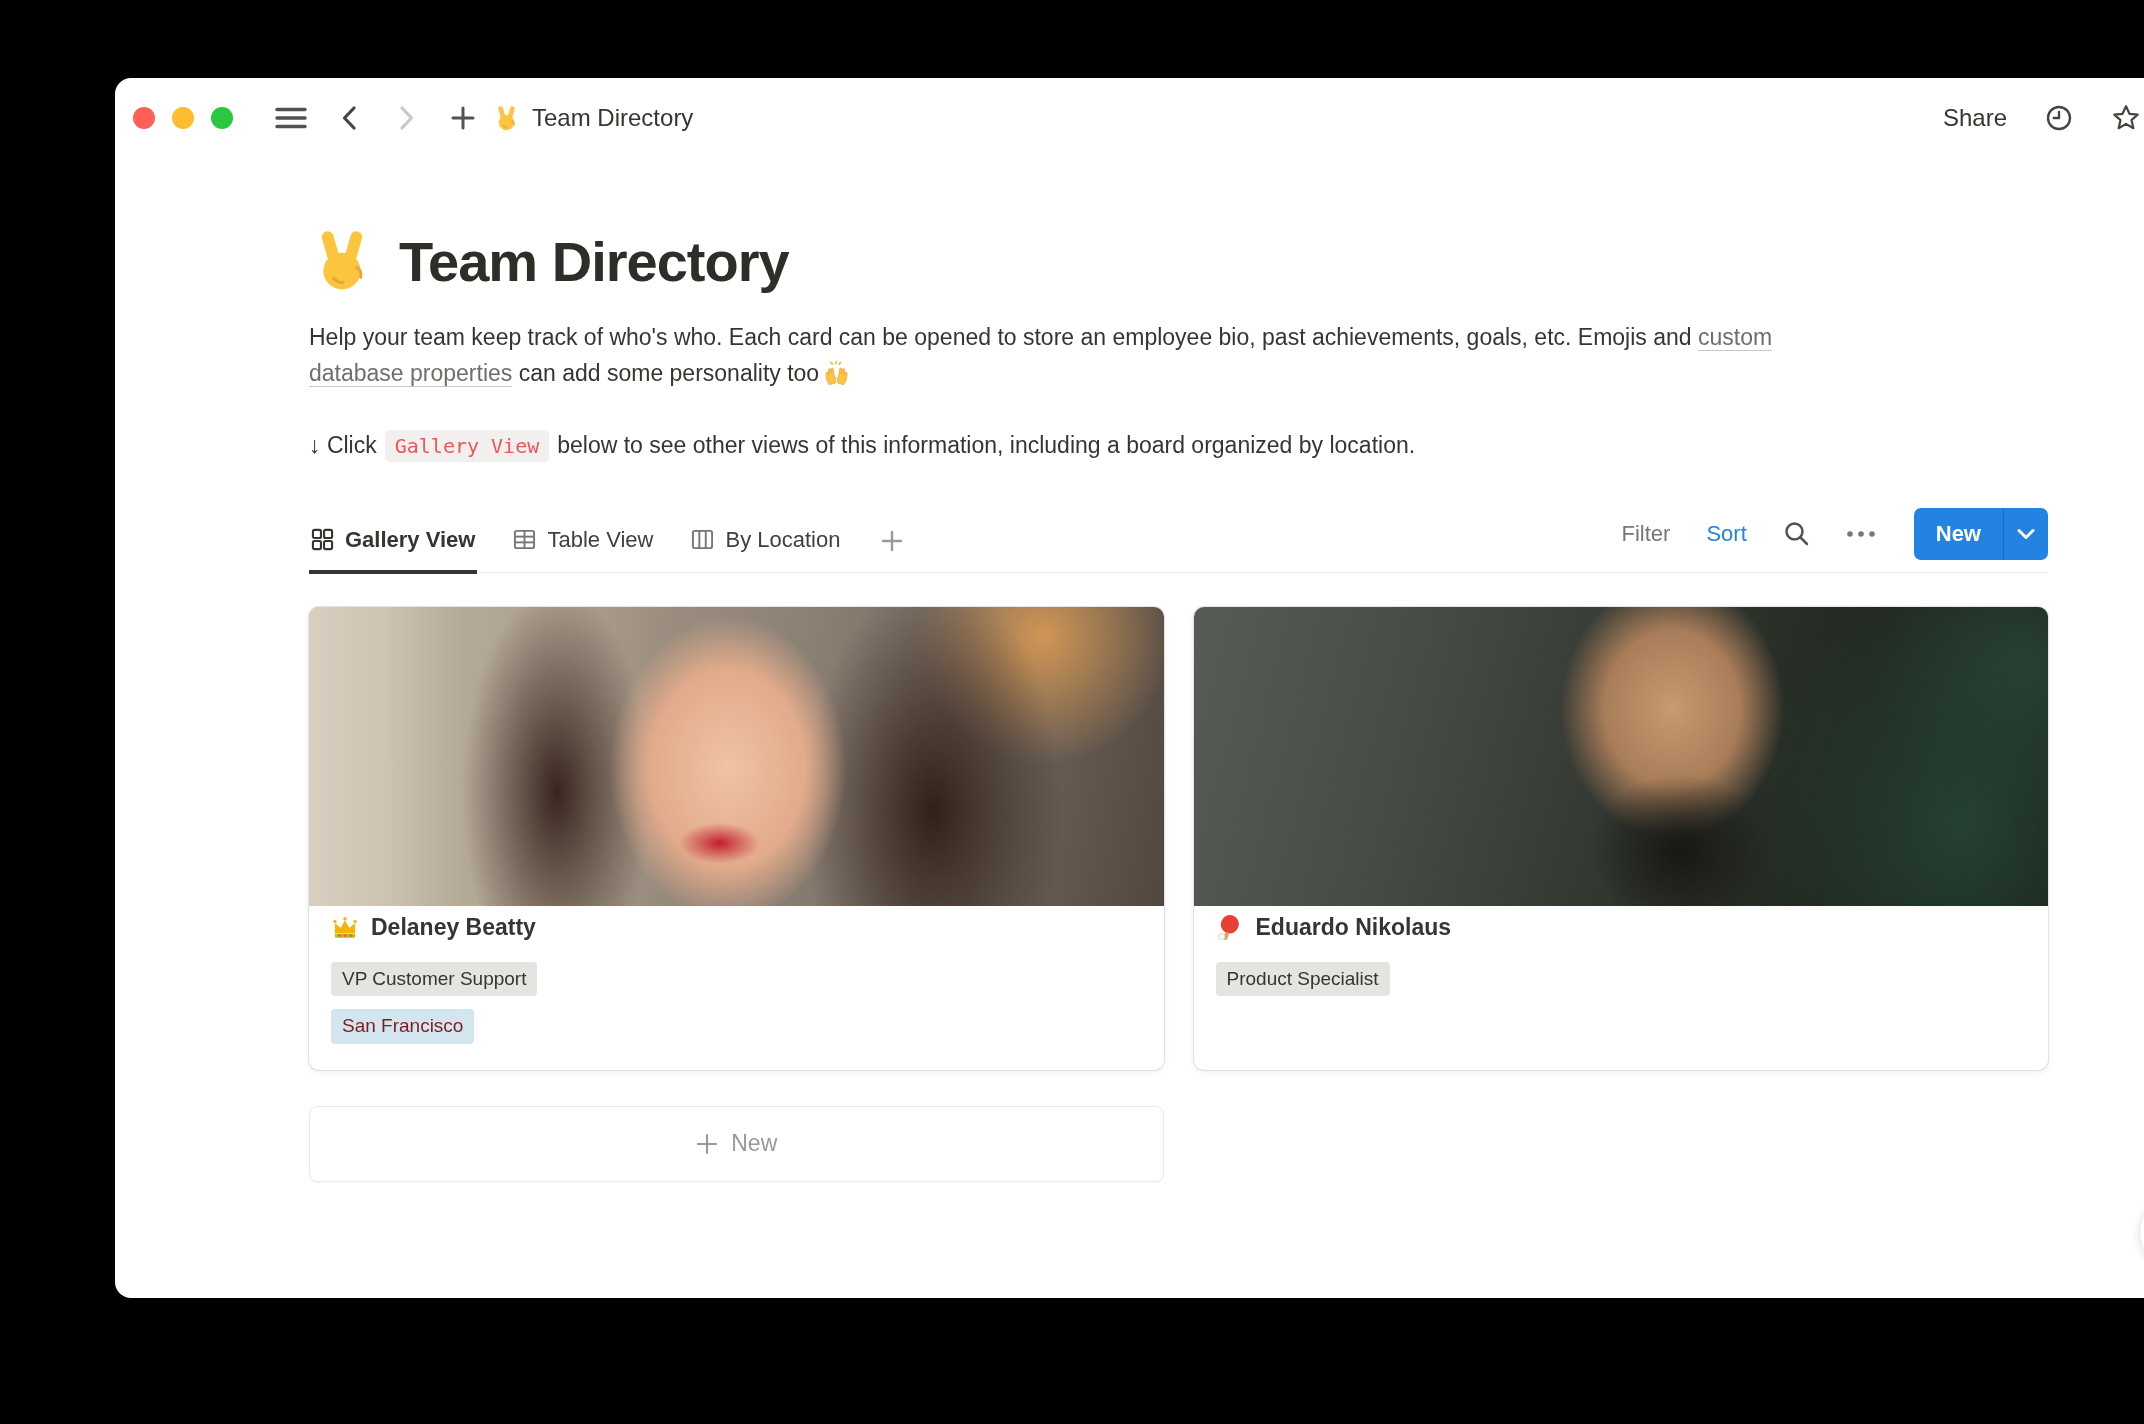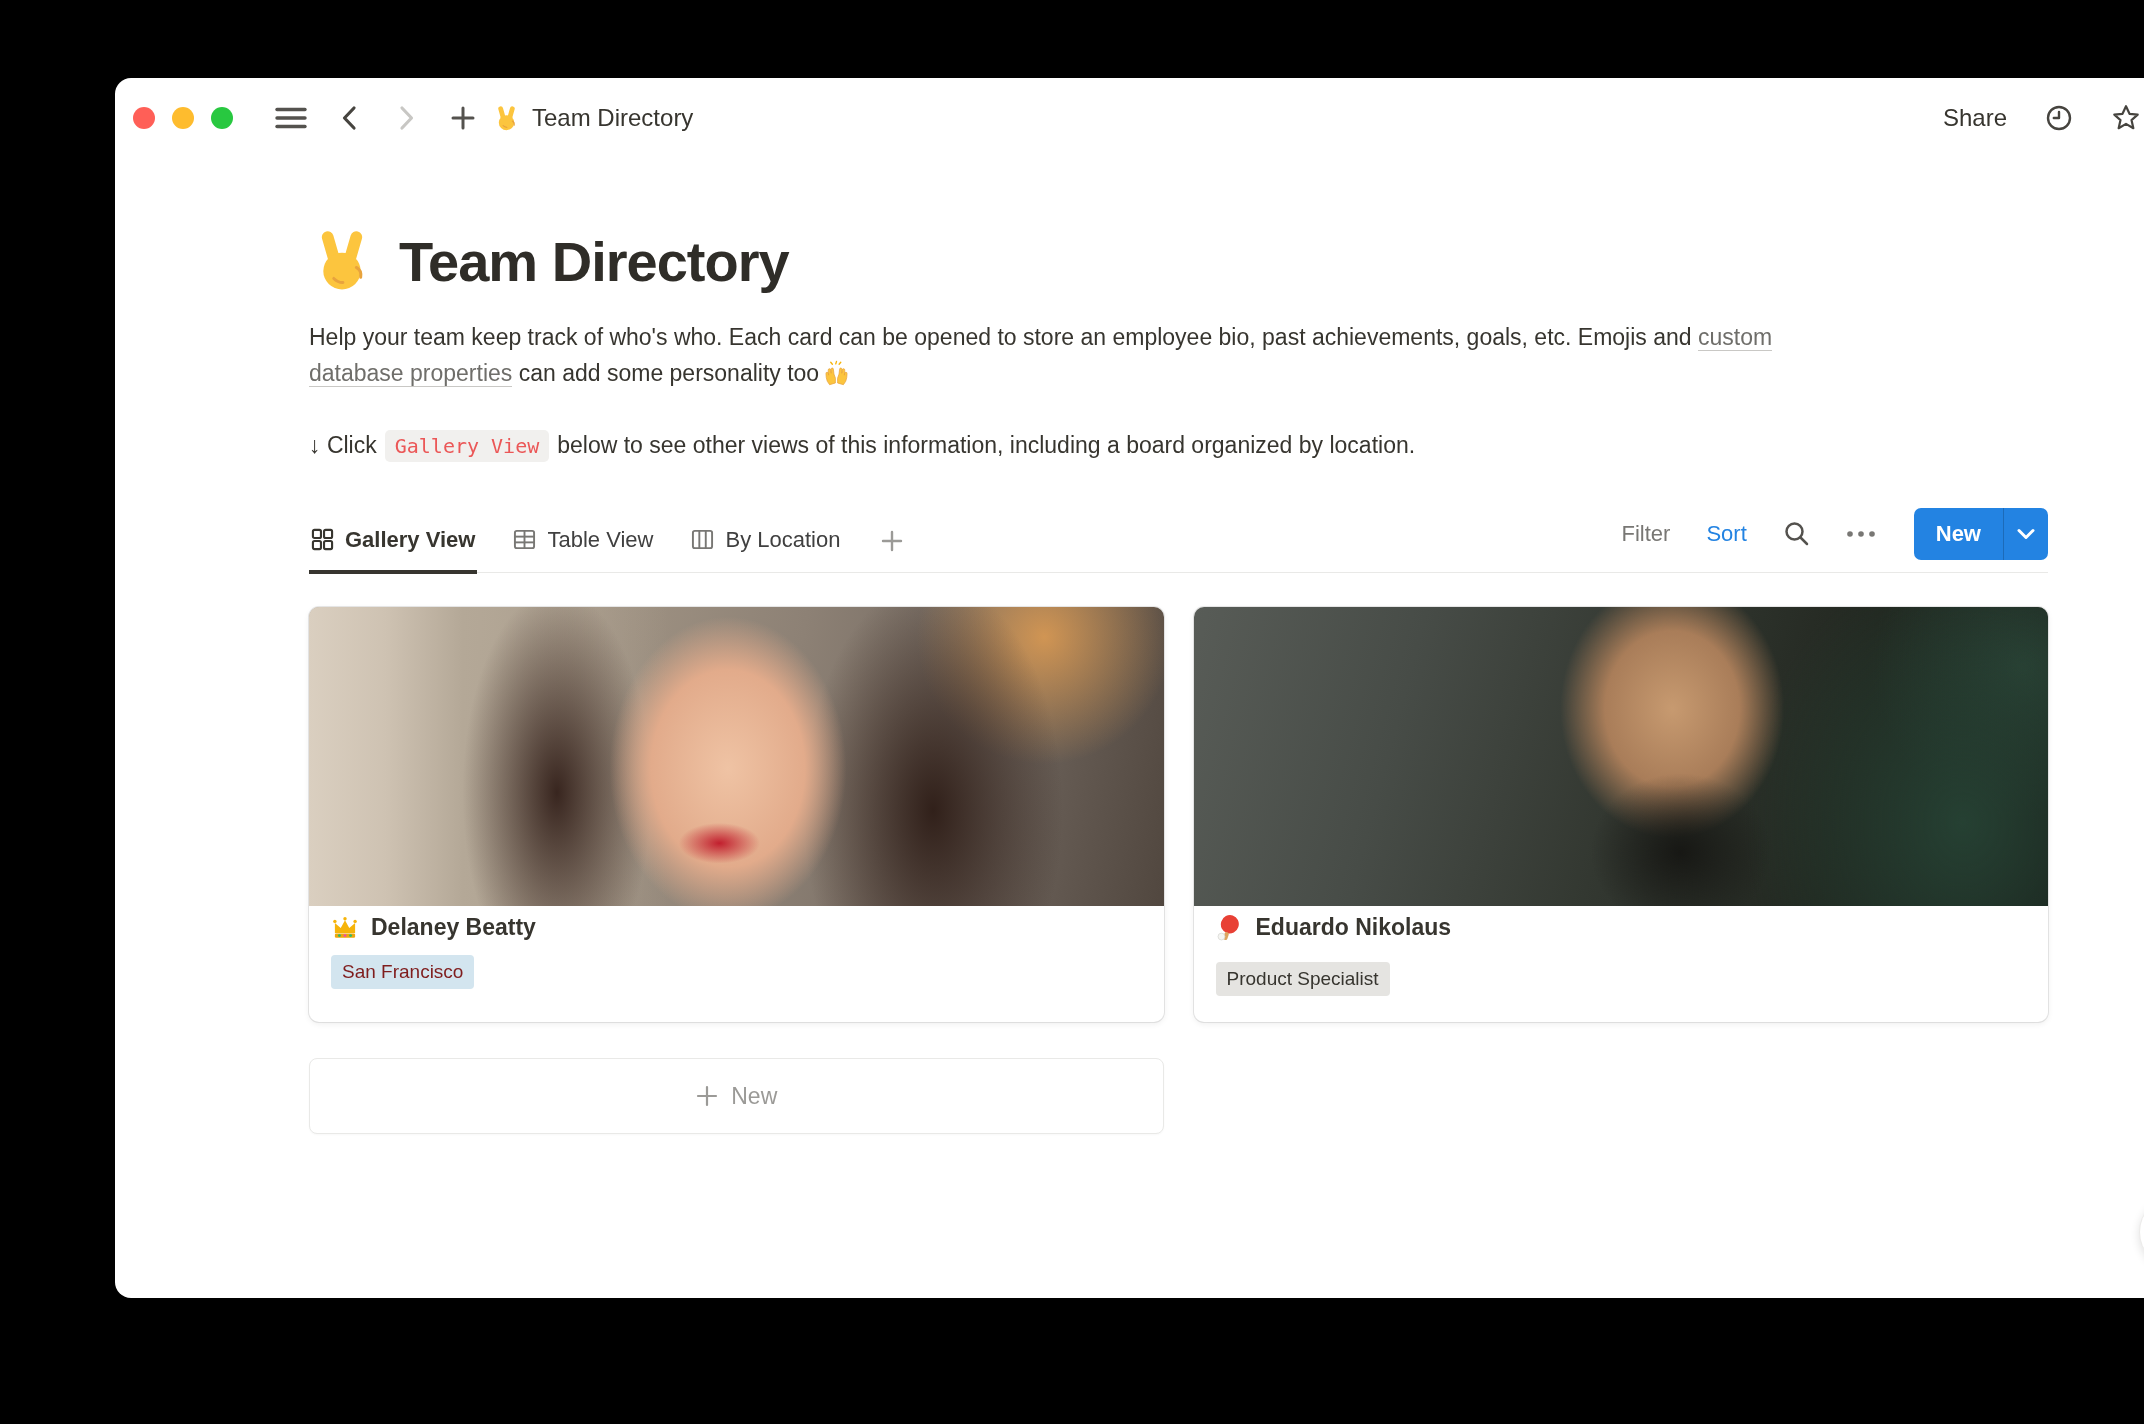--- a/index.html
+++ b/index.html
@@ -285,20 +285,21 @@
                     <circle cx="31" cy="9.5" r="2.2" fill="#F6B40A"></circle>
                   <path d="M5 24.5 L5 11.5 L12.5 18 L18 8 L23.5 18 L31 11.5 L31 24.5 Z" fill="#F6B40A"></path>
                   <rect x="5" y="25" width="26" height="5.5" rx="1.6" fill="#EDA80C"></rect>
                   <circle cx="10.8" cy="27.8" r="1.9" fill="#2BBB6E"></circle>
                     <circle cx="18" cy="27.8" r="1.9" fill="#F14BA9"></circle>
                     <circle cx="25.2" cy="27.8" r="1.9" fill="#2BBB6E"></circle>
                 </svg>
               </span>
               <span>Delaney Beatty</span>
             </div>
+            <div class="tag-row1"><span class="tag">VP Customer Support</span></div>
             <div class="tag-row2"><span class="tag blue">San Francisco</span></div>
           </div>
         </div>
 
         <div class="card">
           <div class="card-img img-eduardo"></div>
           <div class="card-info">
             <div class="card-name">
               <span>
                 <svg width="28" height="28" viewBox="0 0 36 36">

